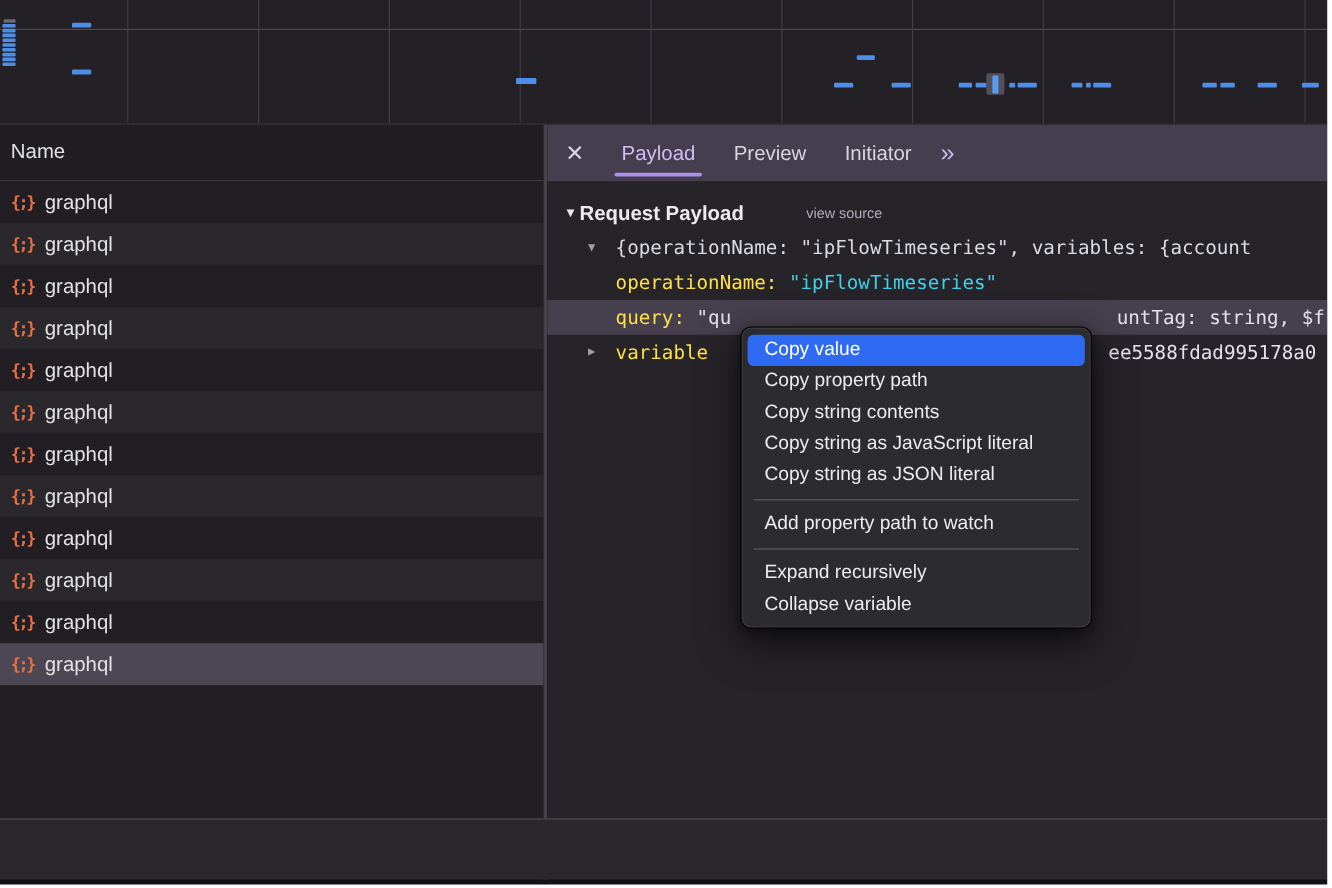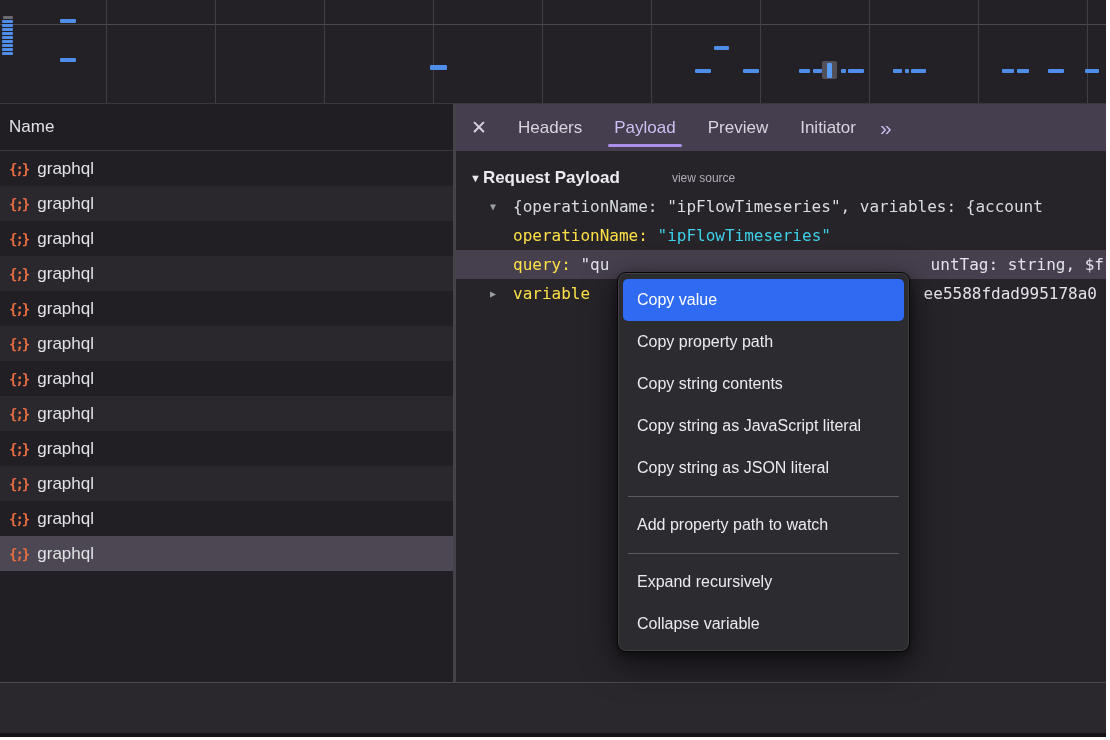--- a/index.html
+++ b/index.html
@@ -89,21 +89,21 @@
 
   
   #context-menu {
     position: absolute; left: 617px; top: 272px; width: 293px;
     background: #2c2b2f; border-radius: 9px; padding: 6px 0;
     border: 1px solid rgba(0,0,0,0.85);
     box-shadow: 0 0 0 1px rgba(255,255,255,0.09) inset, 0 12px 34px rgba(0,0,0,0.55), 0 3px 10px rgba(0,0,0,0.4);
     z-index: 10;
   }
   .menu-item {
-    height: 42px; display: flex; align-items: center;
+    height: 26px; display: flex; align-items: center;
     margin: 0 5px; padding-left: 14px; border-radius: 5px;
     color: #eceaee; font-size: 16px; cursor: pointer; white-space: nowrap;
   }
   .menu-item.highlighted { background: #2e6bf2; color: #ffffff; }
   .menu-sep { height: 1px; background: #5c5a60; margin: 7px 10px; }
 
   
   #status-bar {
     position: absolute; left: 0; top: 682px; width: 1106px; height: 51px;
     background: #2a272d; border-top: 1px solid #4c494f;
@@ -217,23 +217,20 @@
         </div>
       </div>
   </div>
 
   <div id="v-divider"></div>
 
   <div id="detail-panel">
     <div id="tabbar">
       <div id="close-btn">✕</div>
       <div id="tabs-host" style="display:flex;">
-          <div class="tab">
-            <span>Headers</span>
-          </div>
           <div class="tab active">
             <span>Payload</span>
           </div>
           <div class="tab">
             <span>Preview</span>
           </div>
           <div class="tab">
             <span>Initiator</span>
           </div>
         </div>

